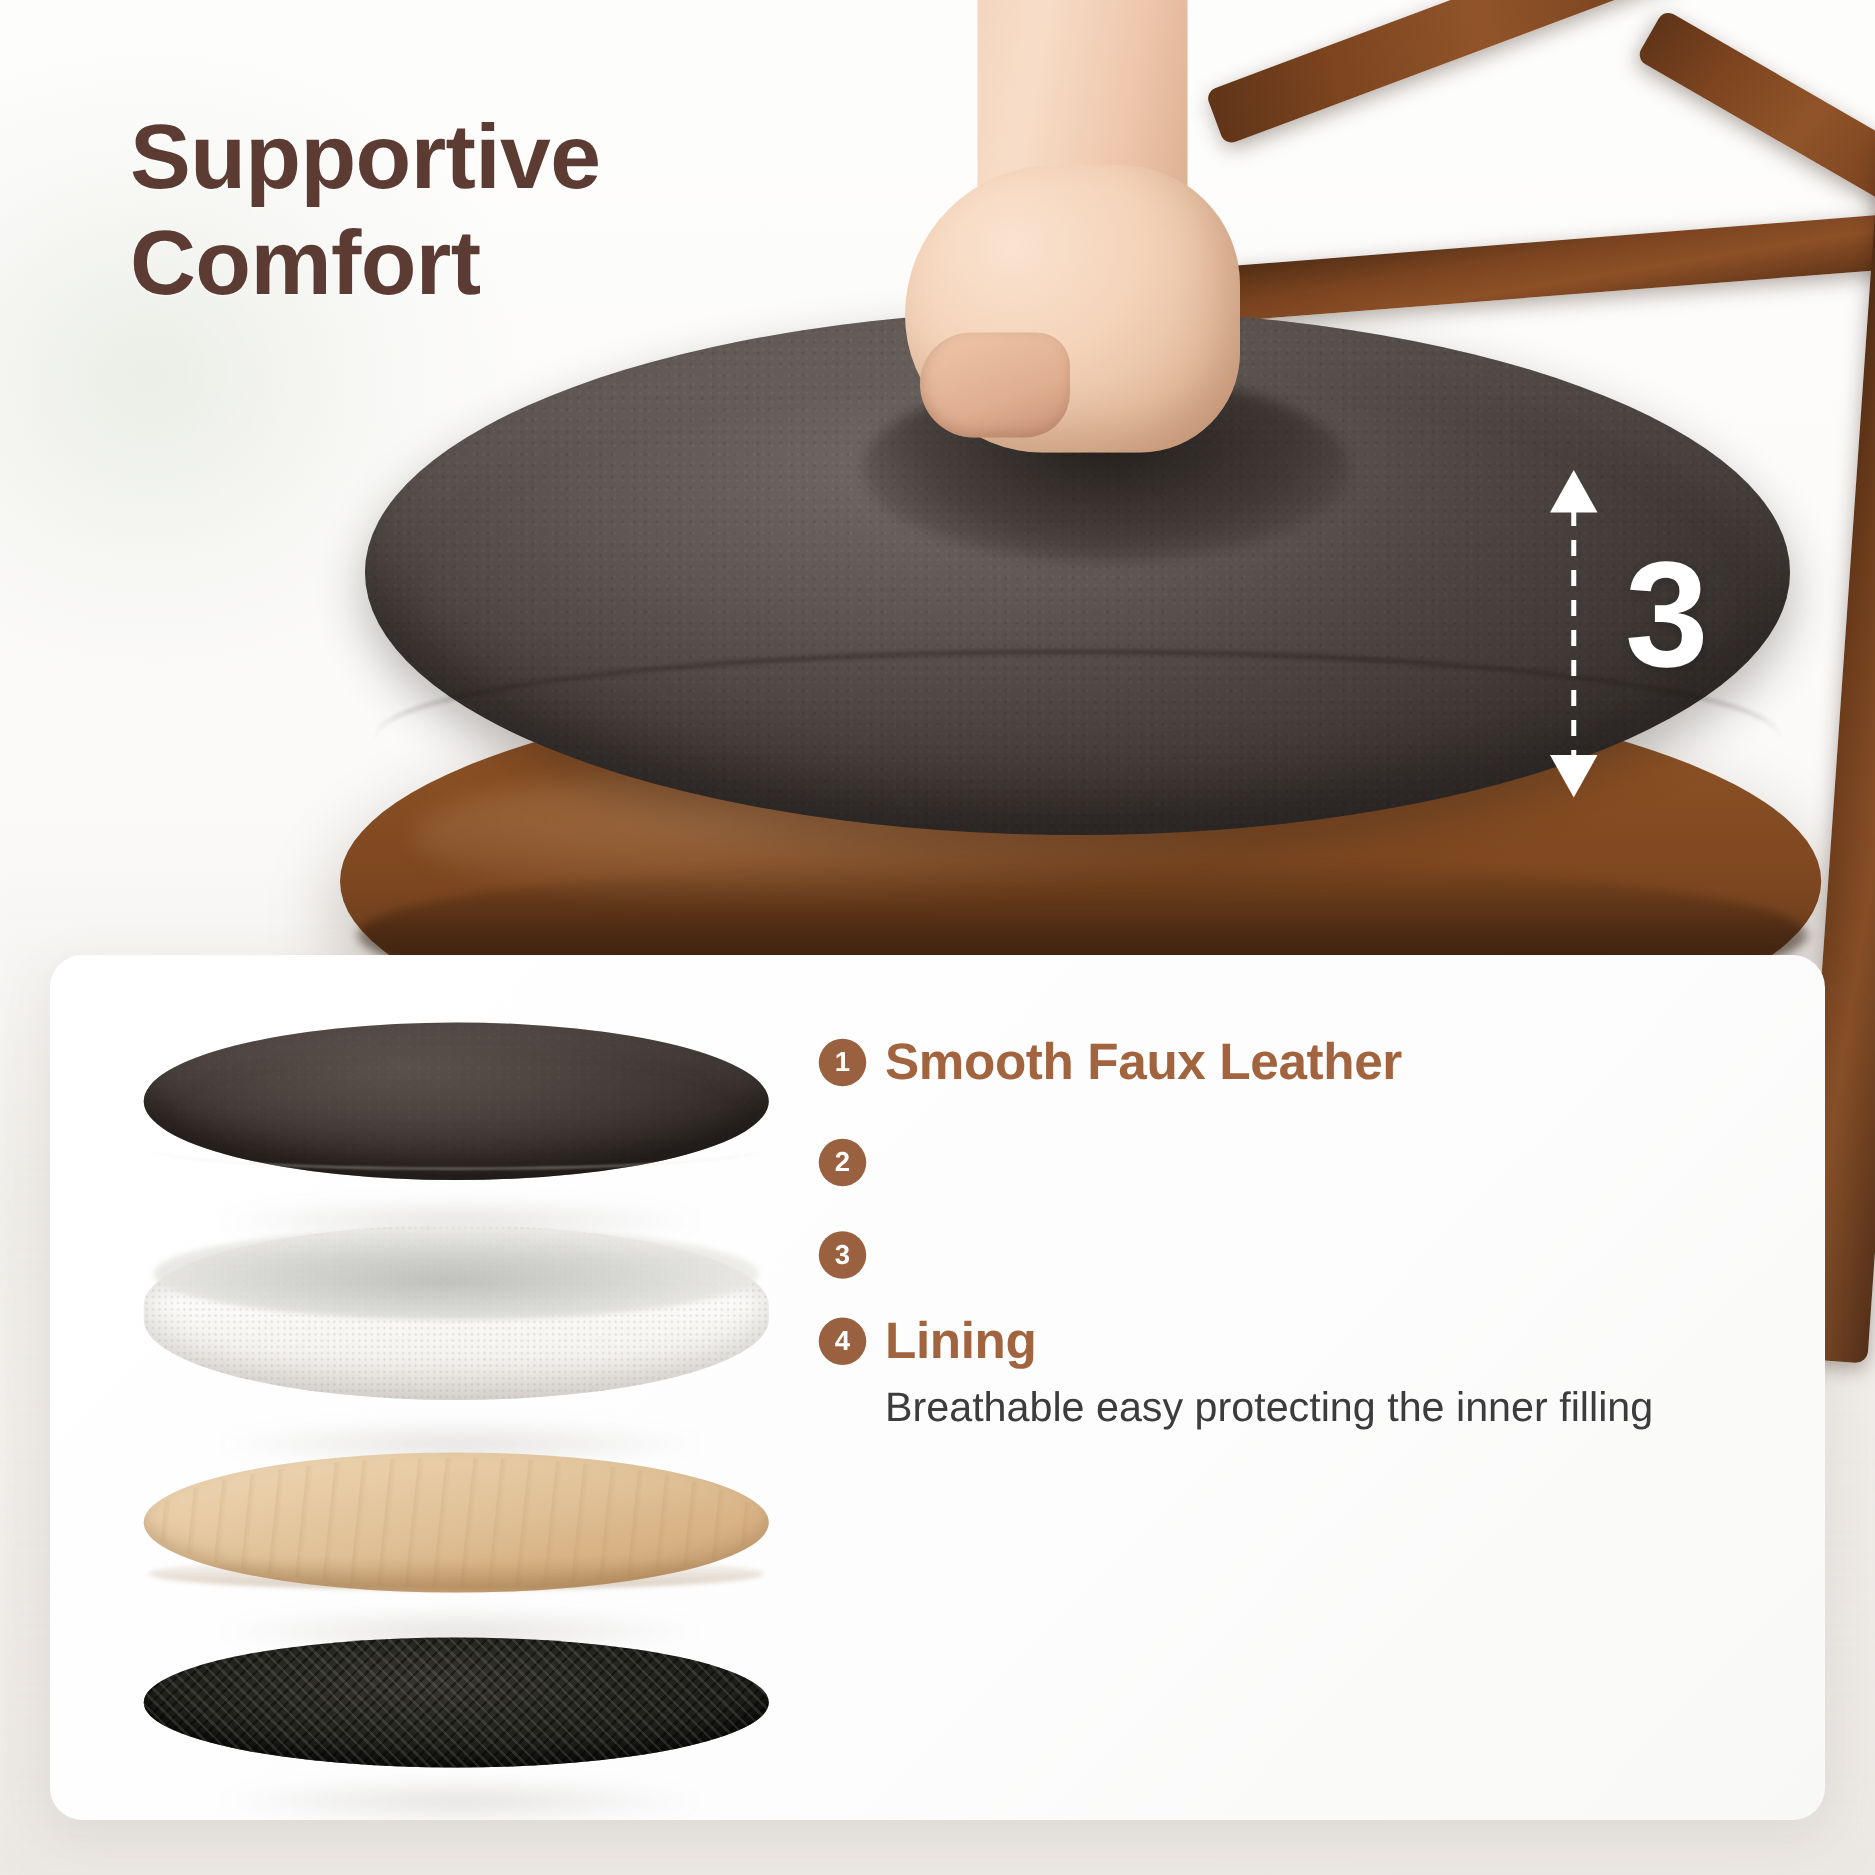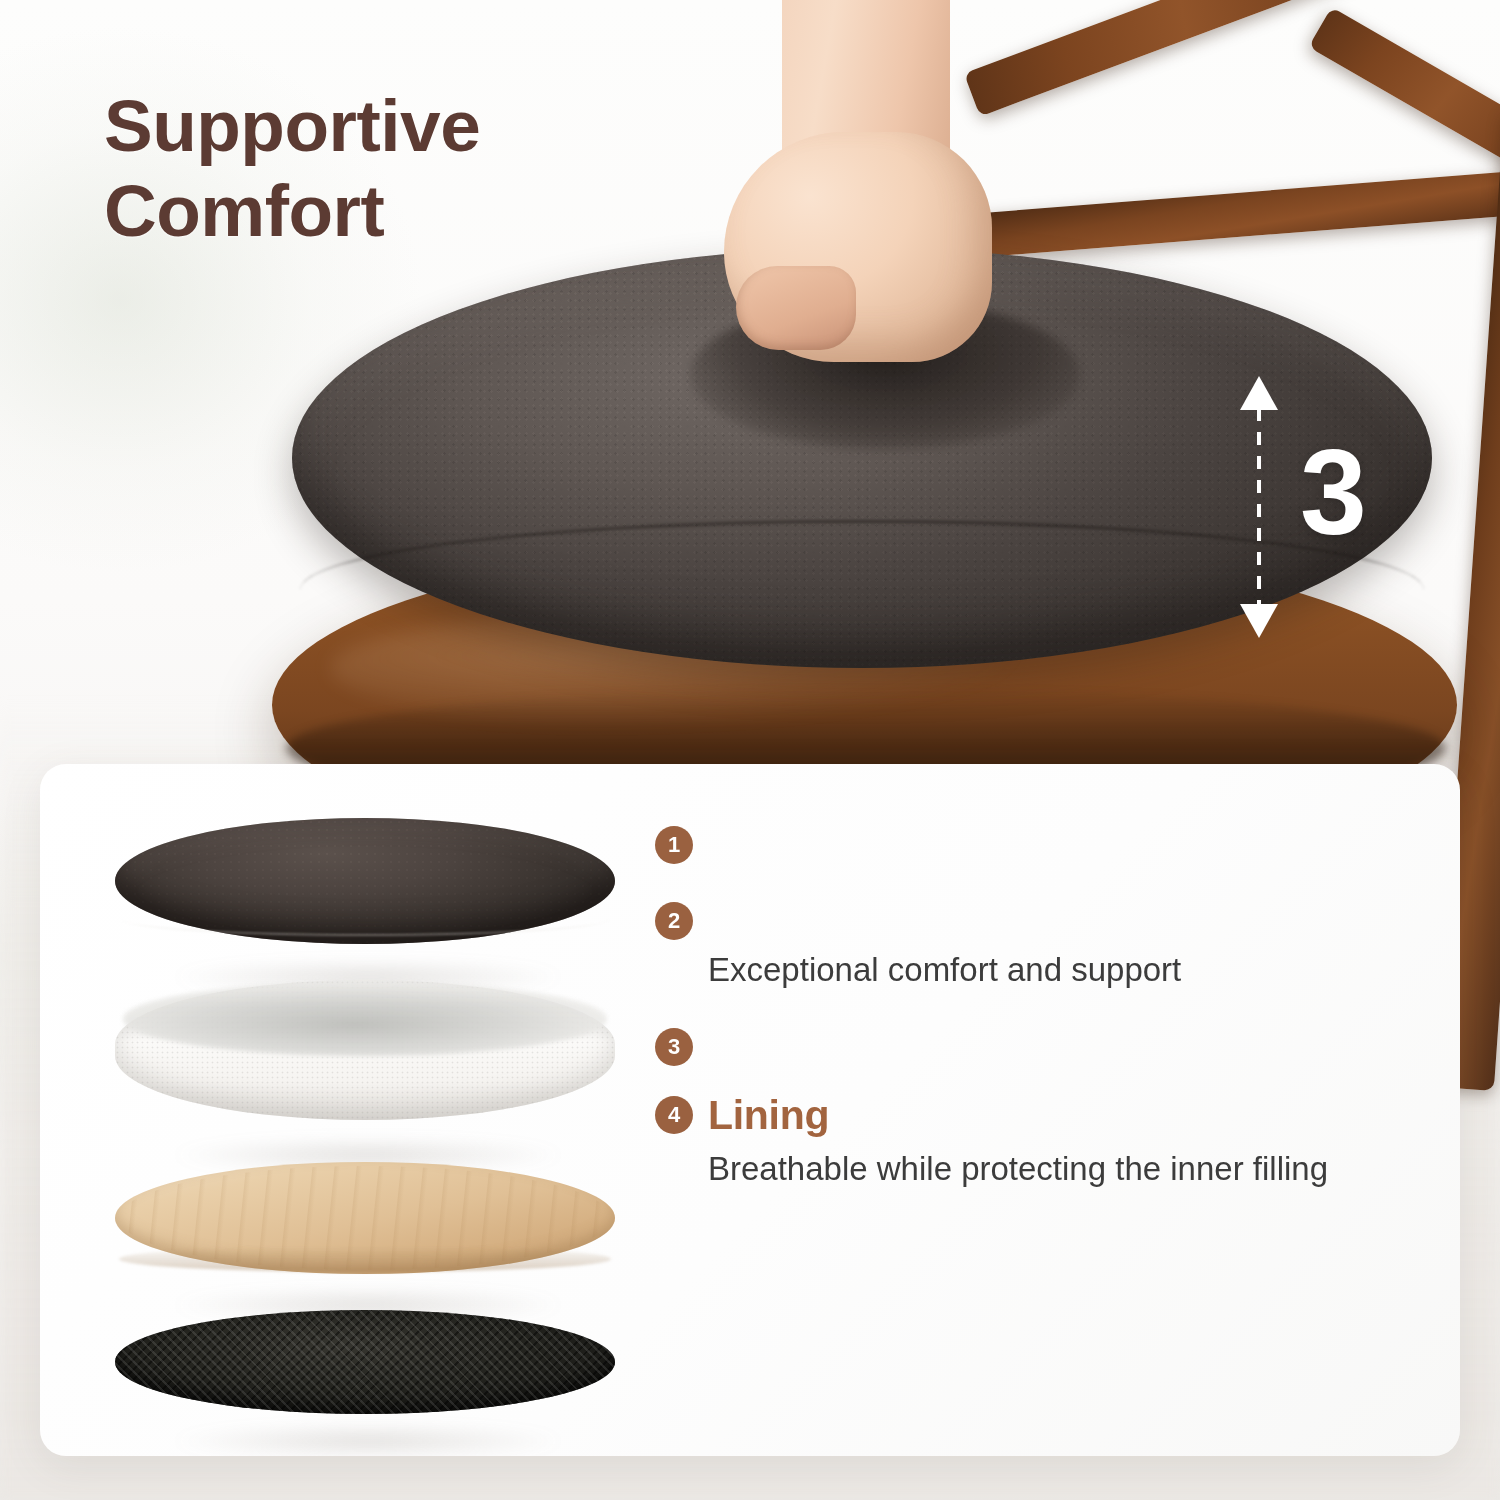--- a/index.html
+++ b/index.html
@@ -450,40 +450,40 @@
         <div class="mesh"></div>
       </div>
       <div class="layer-shadow" style="top:630px"></div>
     </div>
 
     <div class="feature-list">
 
       <div class="feature f1">
         <div class="feature-head">
           <div class="badge">1</div>
+          <div class="feature-title">Smooth Faux Leather</div>
         </div>
       </div>
 
       <div class="feature f2">
         <div class="feature-head">
           <div class="badge">2</div>
         </div>
-        <div class="feature-desc">Exceptional comfort and support</div>
       </div>
 
       <div class="feature f3">
         <div class="feature-head">
           <div class="badge">3</div>
         </div>
       </div>
 
       <div class="feature f4">
         <div class="feature-head">
           <div class="badge">4</div>
           <div class="feature-title">Lining</div>
         </div>
-        <div class="feature-desc">Breathable while protecting the inner filling</div>
+        <div class="feature-desc">Breathable easy protecting the inner filling</div>
       </div>
 
     </div>
   </div>
 
 </div>
 
 </body></html>

